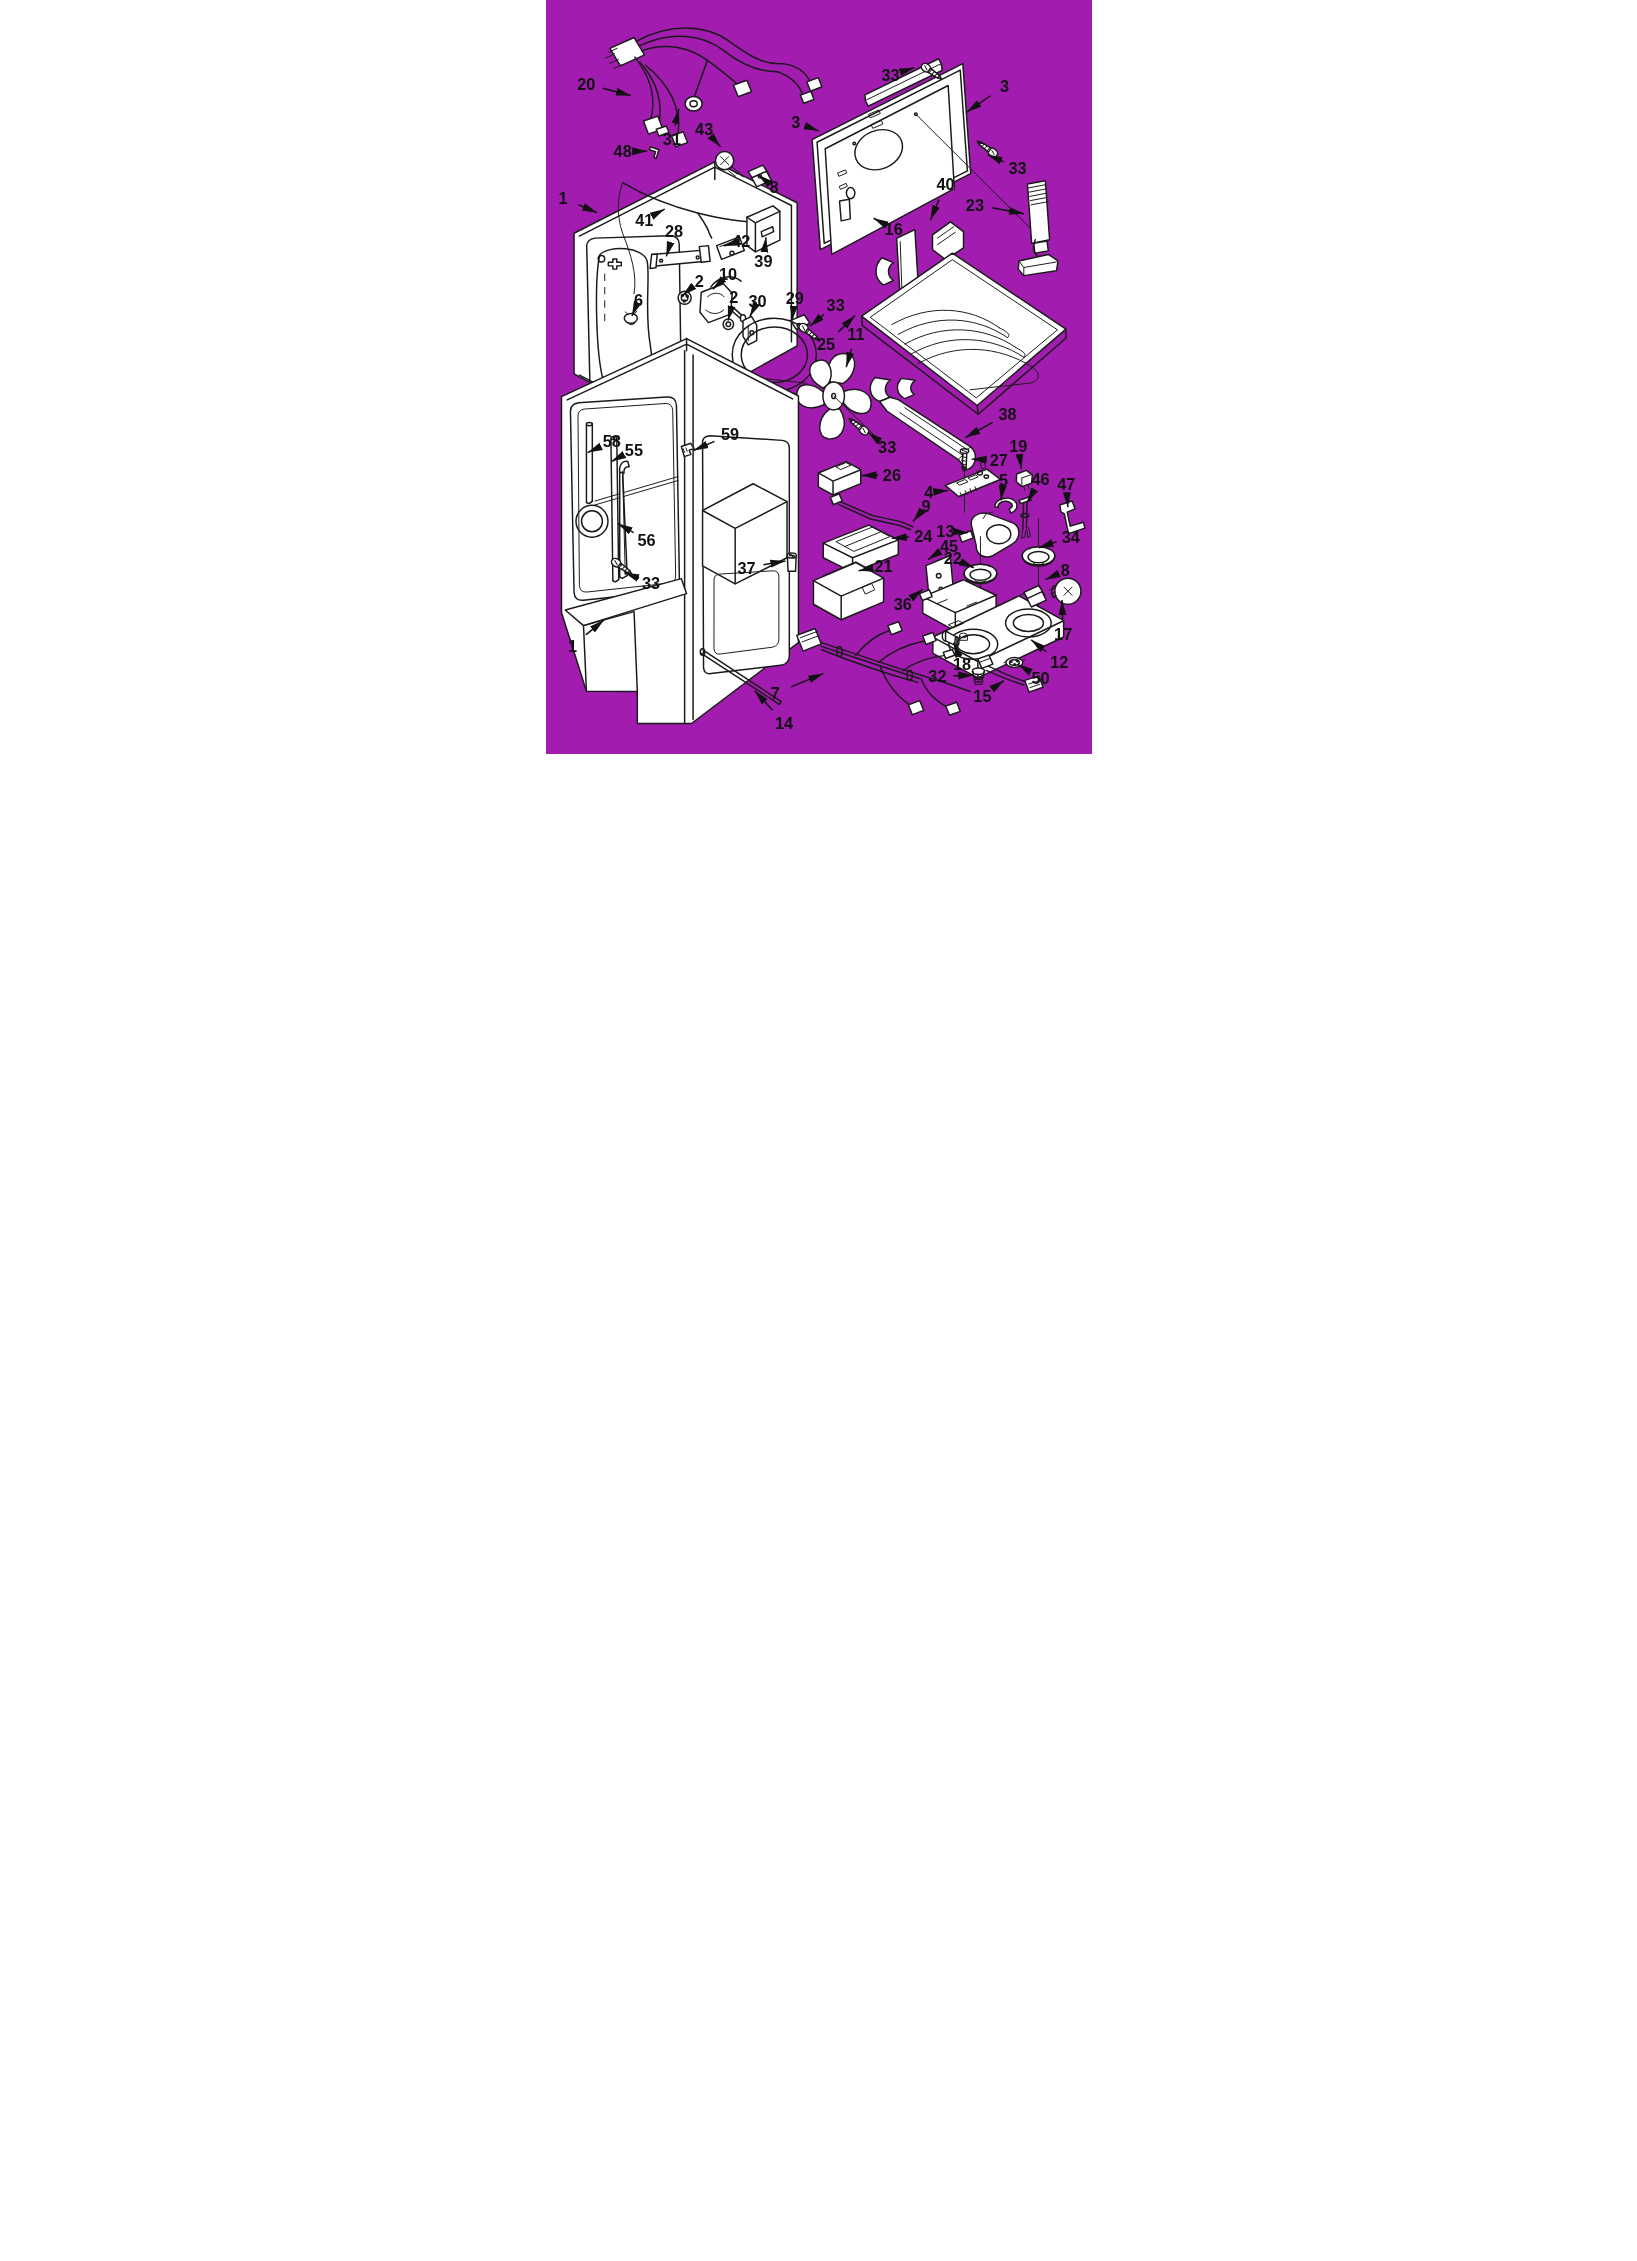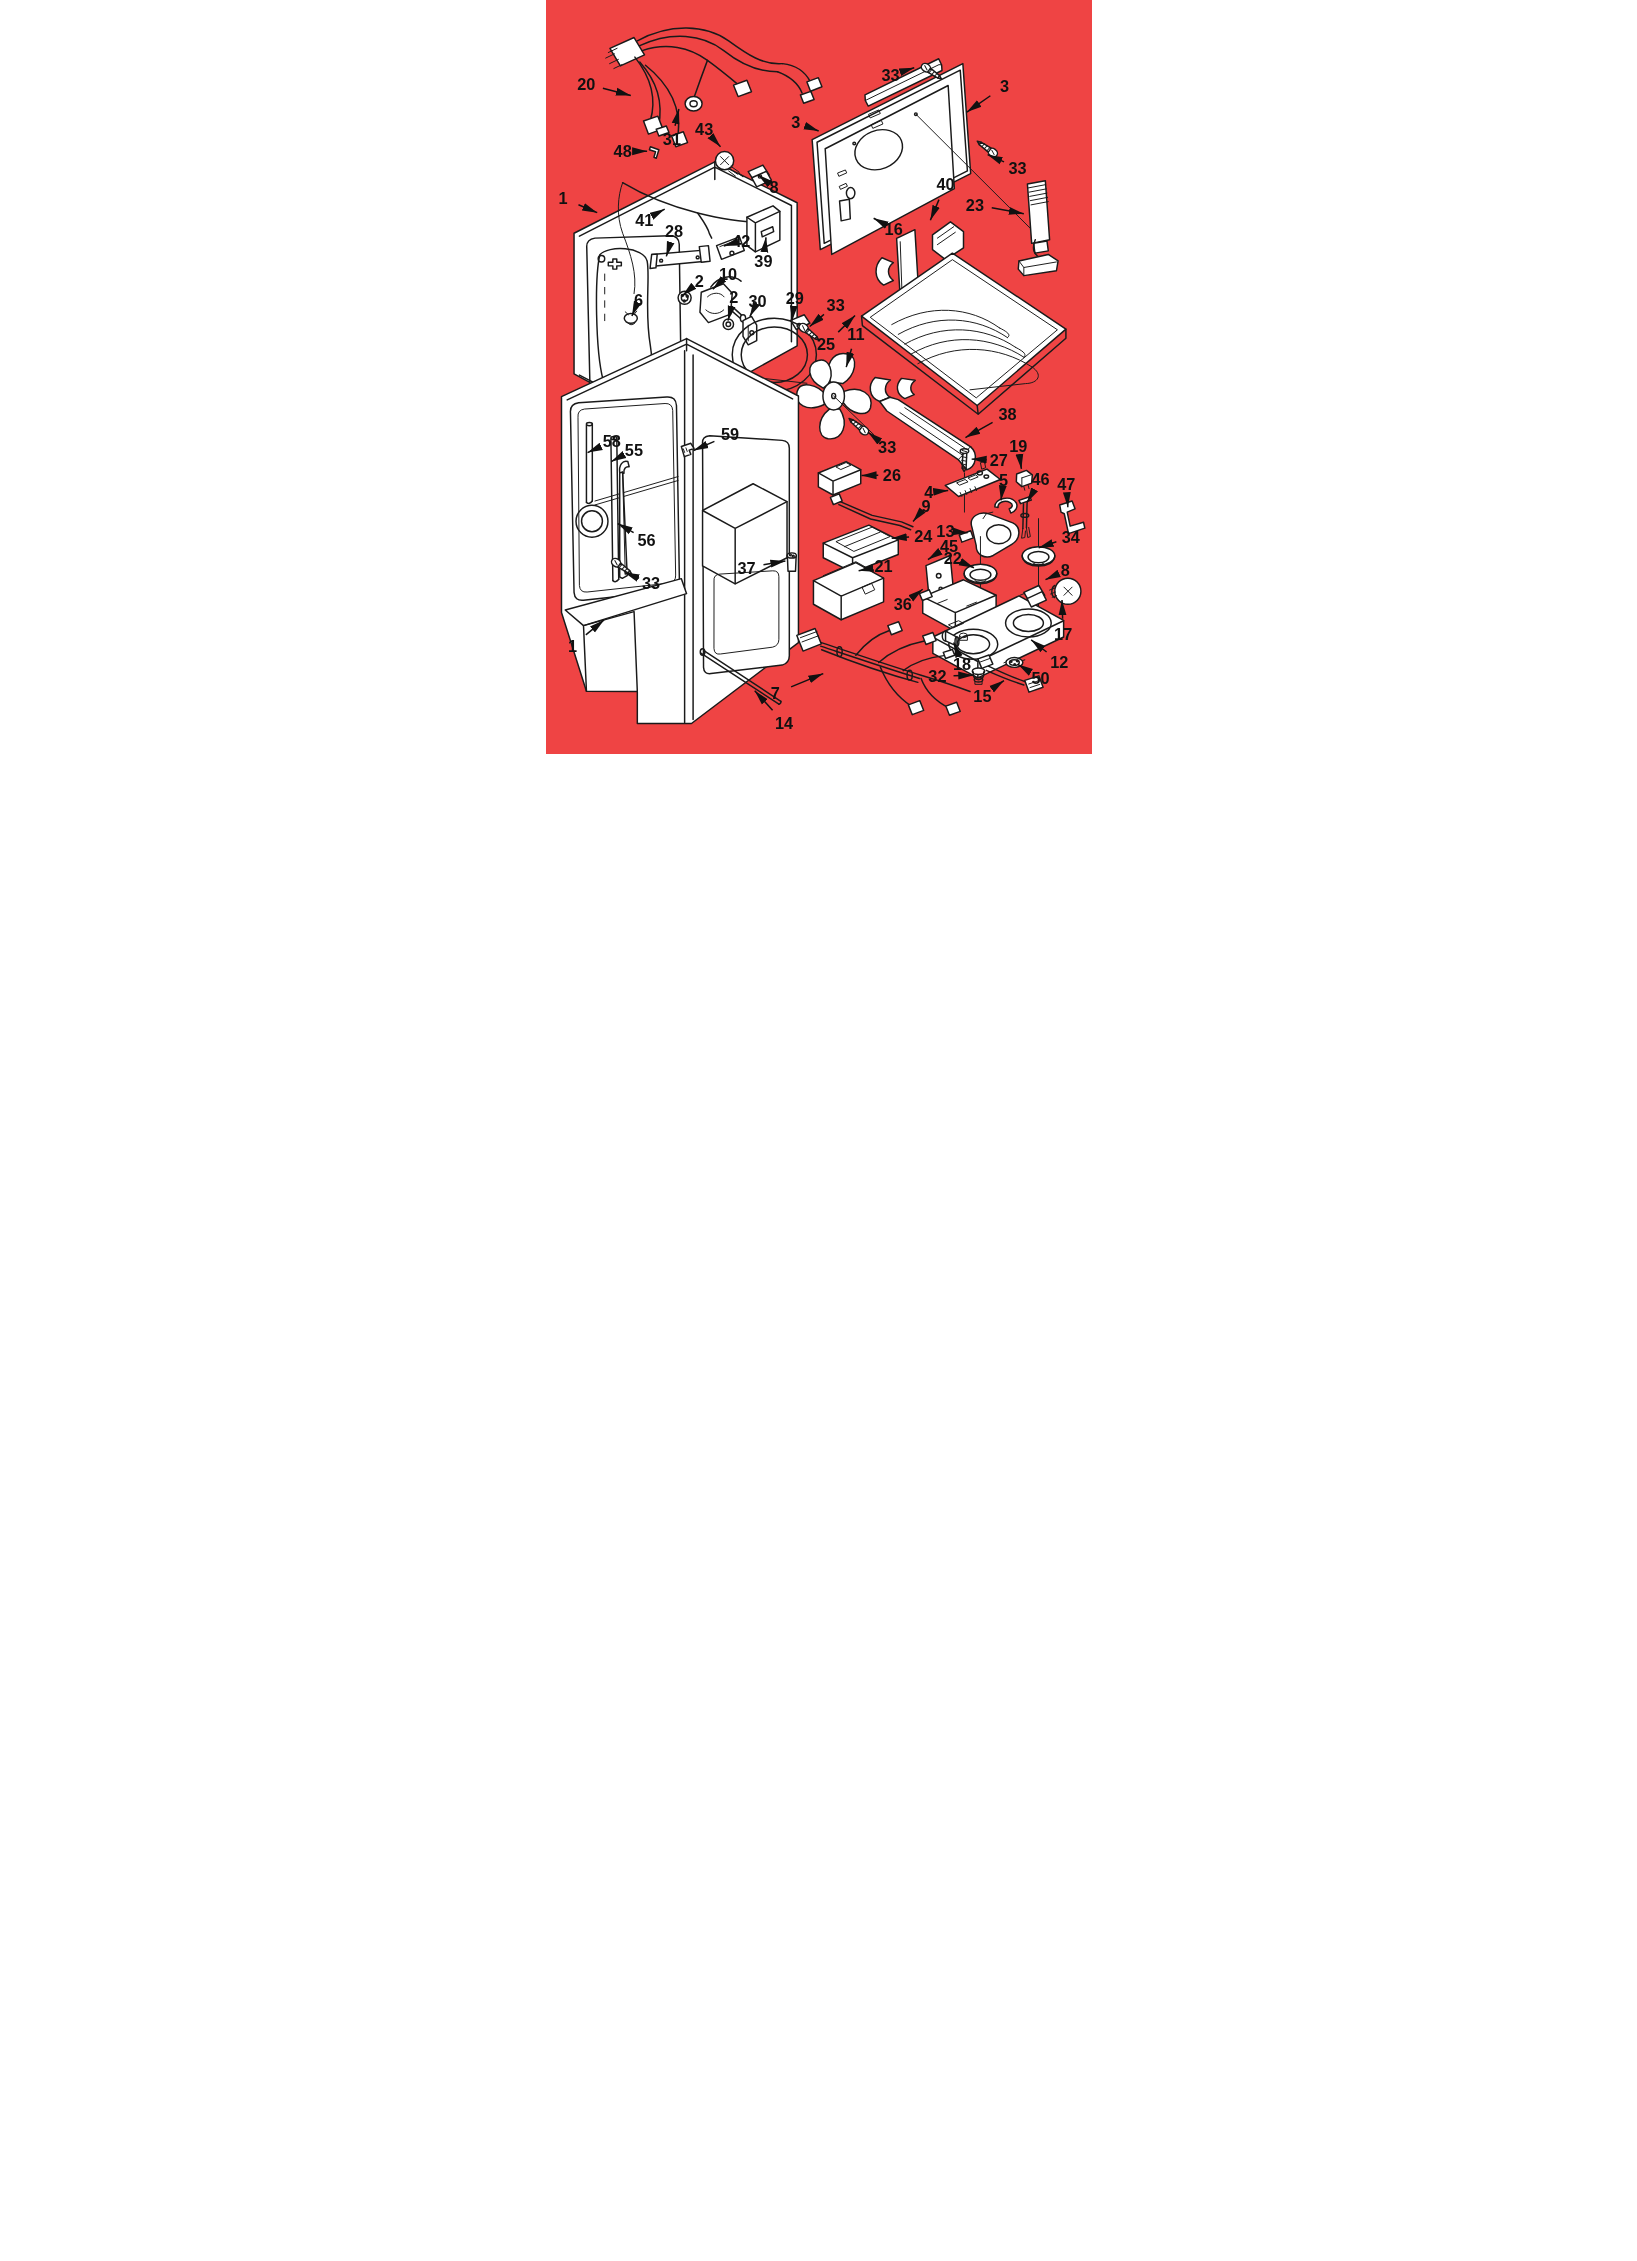--- a/index.html
+++ b/index.html
@@ -1,16 +1,16 @@
 <!DOCTYPE html>
 <html style="font-size:7.8px"><head>
 <meta charset="utf-8">
 <style>
   html,body { margin:0; padding:0; background:#ffffff; }
-  .page { width:546px; margin:0 auto; background:#ef4444; }
+  .page { width:546px; margin:0 auto; background:#a21caf; }
   svg { display:block; width:546px; height:754px; }
   .art { stroke:#1a1a1a; fill:none; stroke-width:9; stroke-linejoin:round; stroke-linecap:round; }
   .art .solid { fill:#ffffff; }
   .art .thin { stroke-width:6; }
   .callout-line { stroke:#111111; stroke-width:9; fill:none; }
   .callout-label {
     font-family:"Liberation Sans", sans-serif;
     font-weight:bold;
     font-size:100px;
     fill:#111111;

